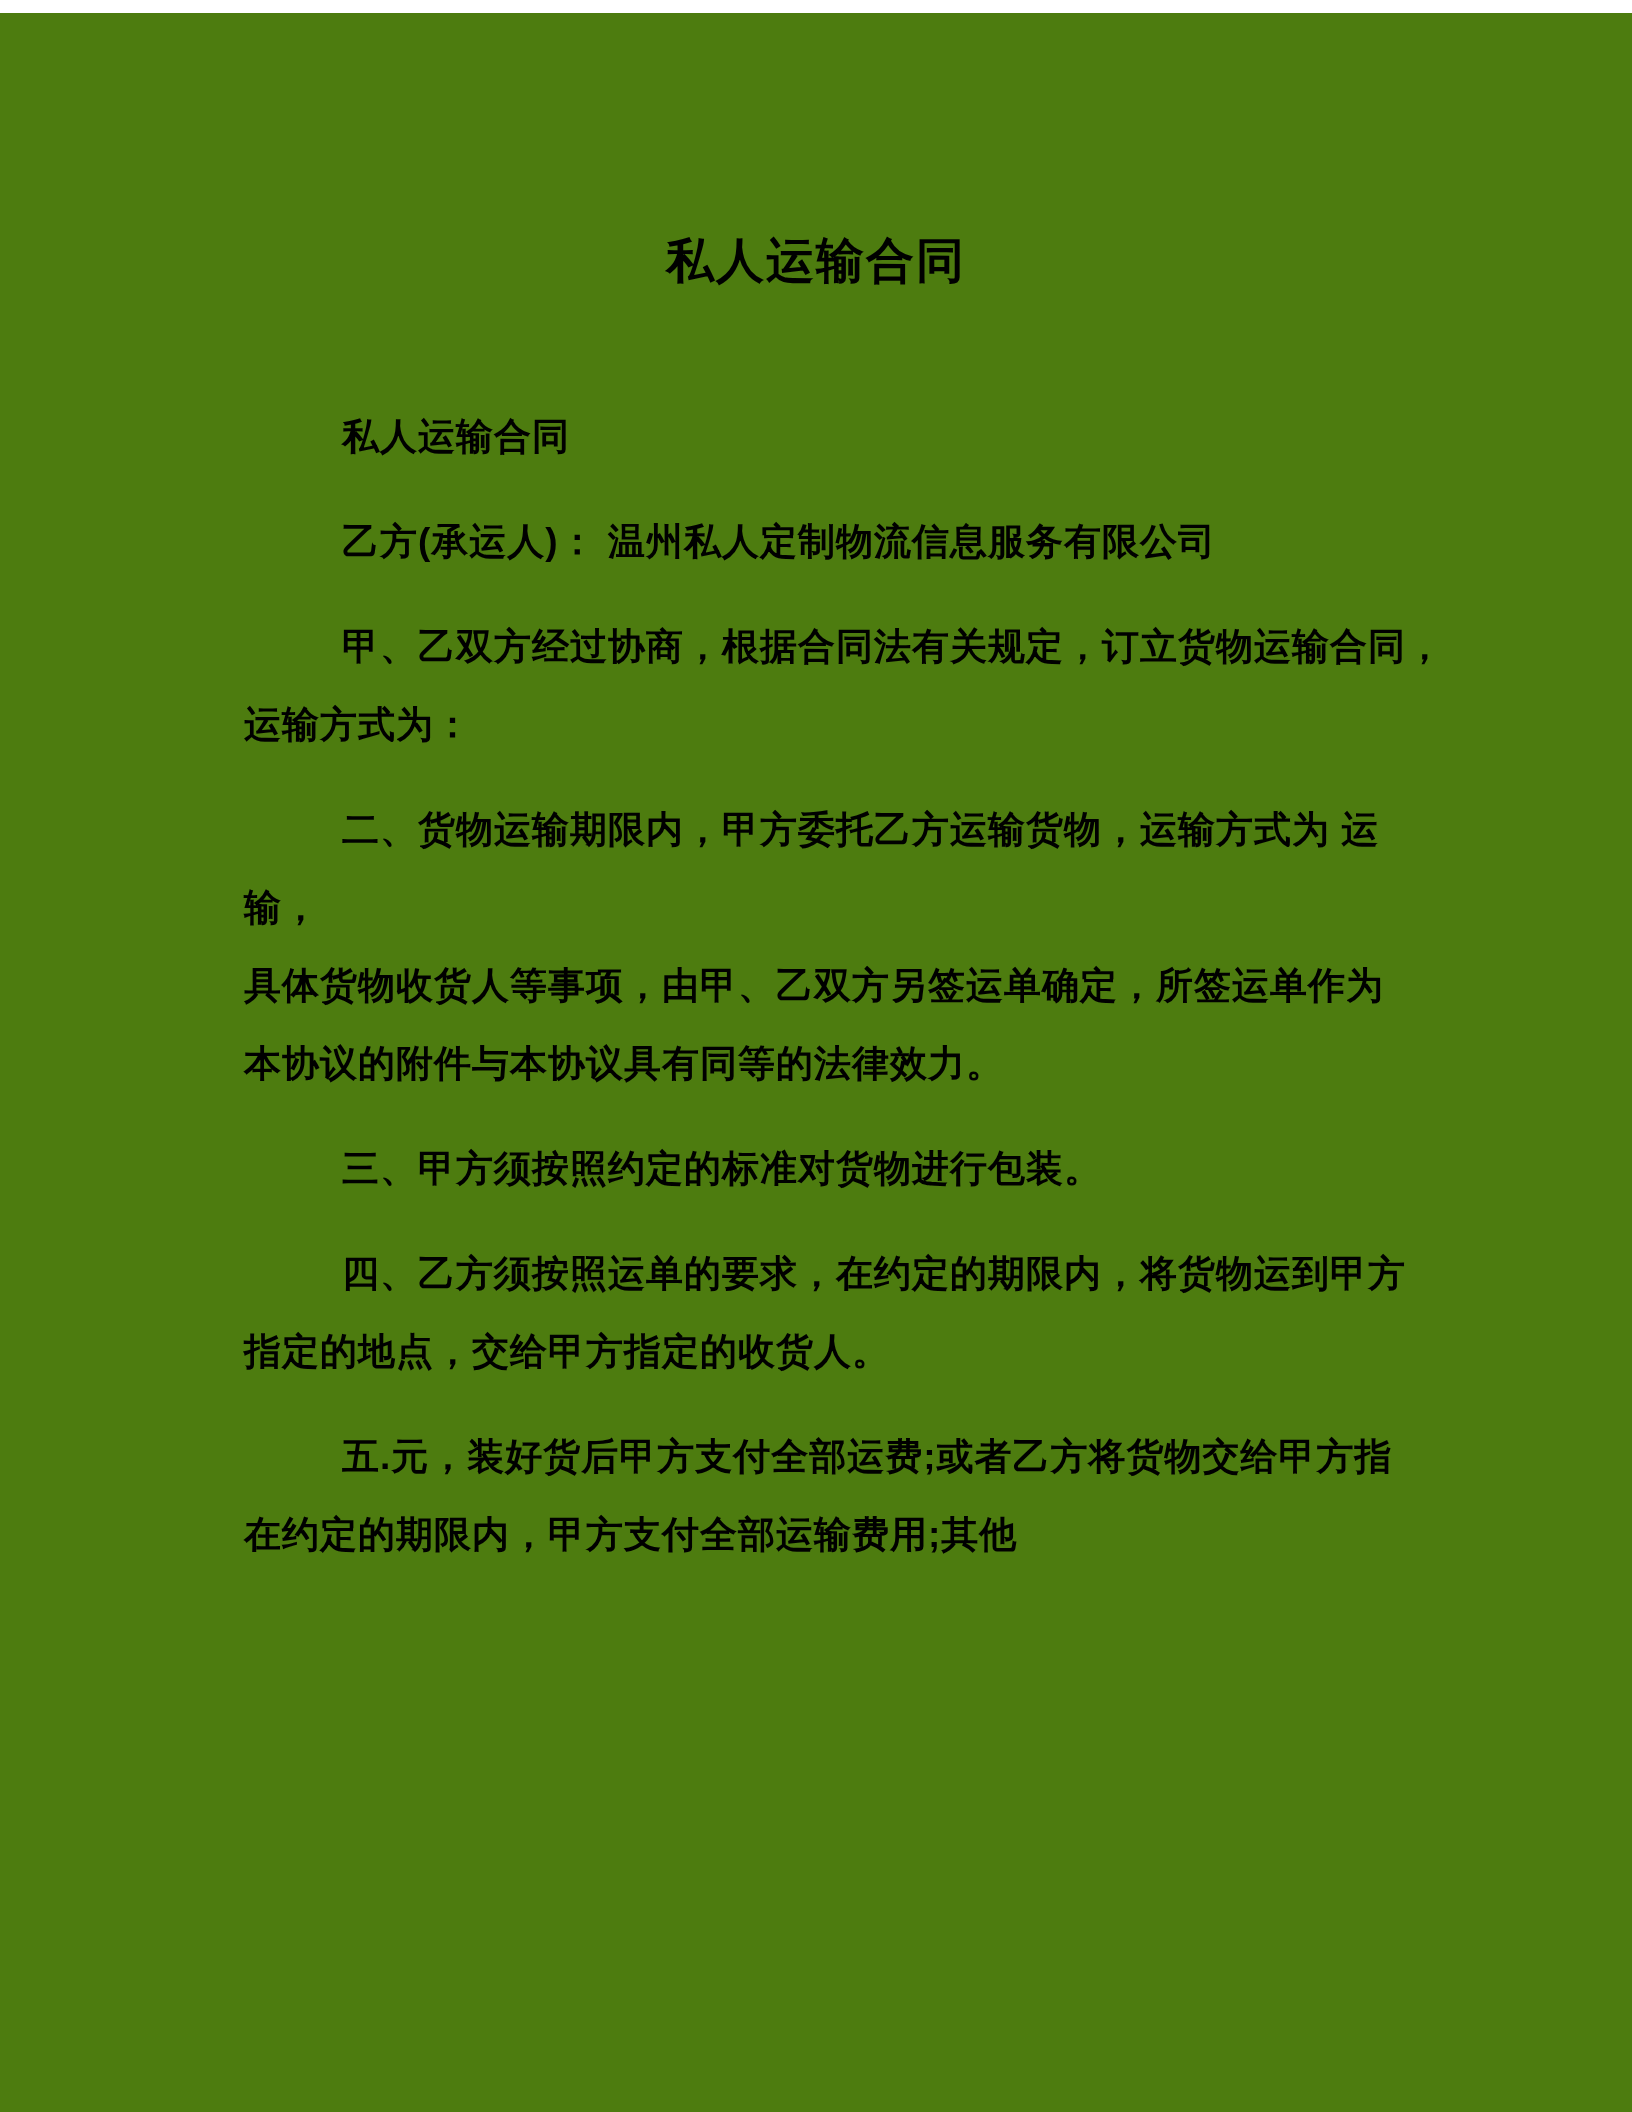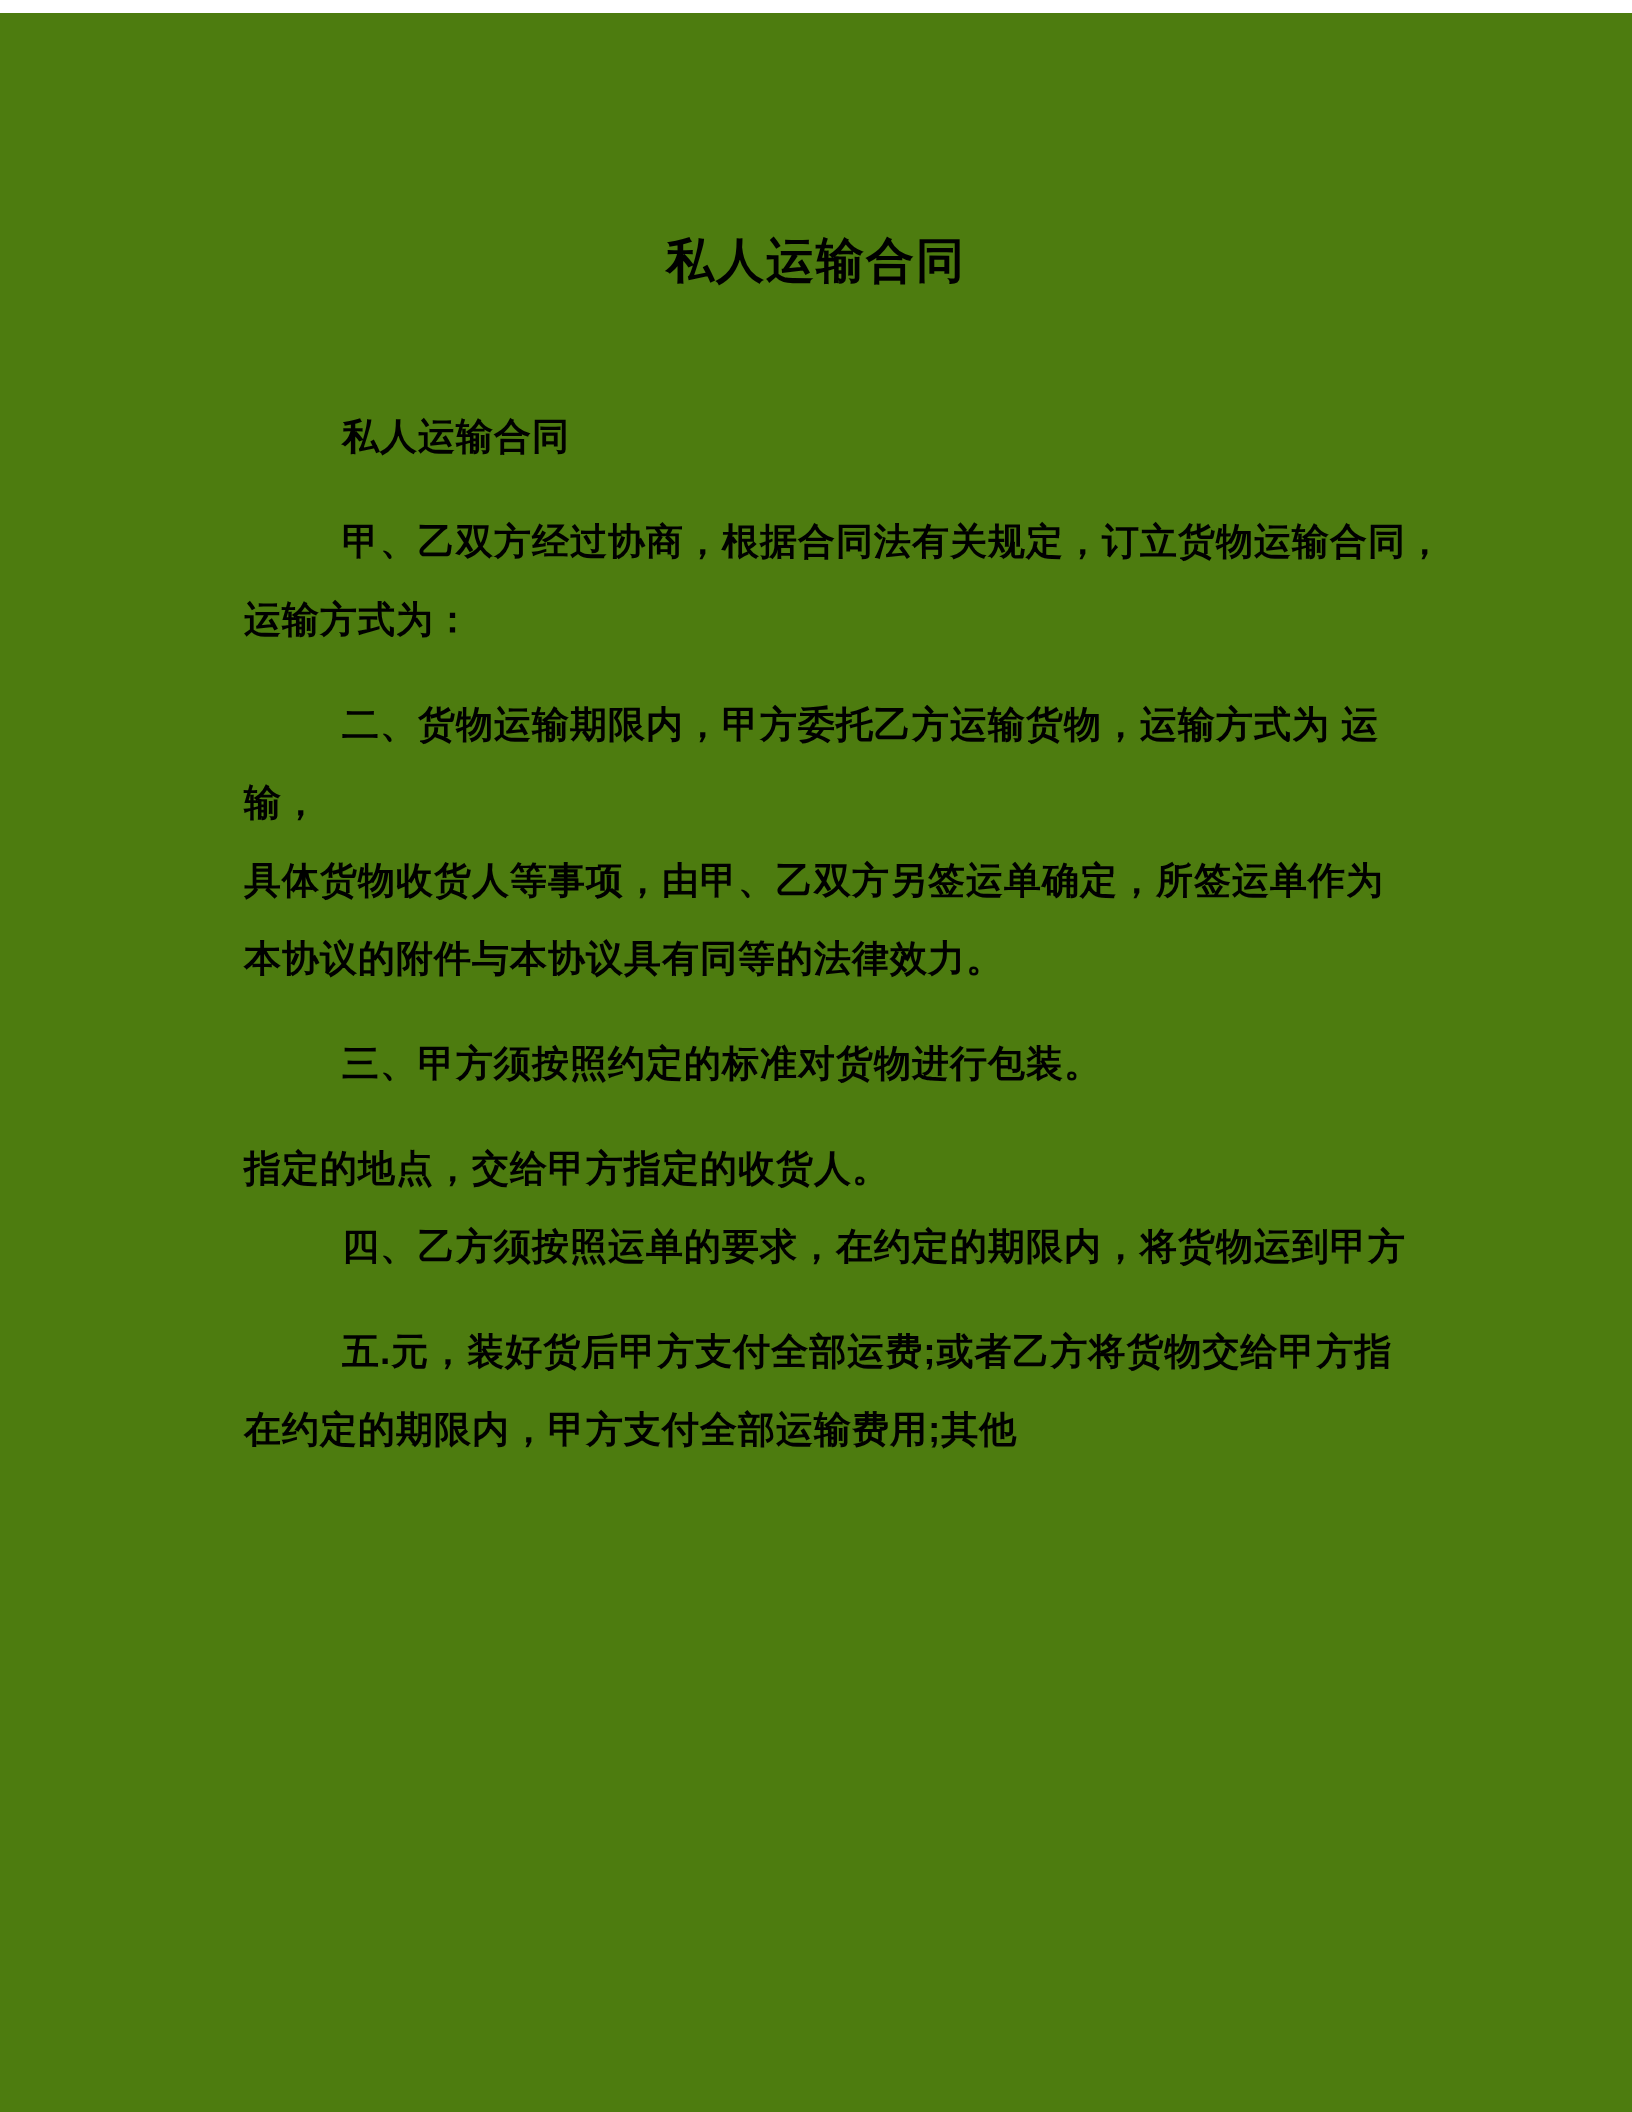--- a/index.html
+++ b/index.html
@@ -47,33 +47,36 @@
 </head>
 <body>
 
 <div class="page">
   <div class="doc-title">私人运输合同</div>
   <div class="doc-body" id="doc-body">
       <div class="para">
         <span class="doc-line first">私人运输合同</span>
       </div>
       <div class="para">
+        <span class="doc-line first">乙方(承运人)： 温州私人定制物流信息服务有限公司</span>
+      </div>
+      <div class="para">
         <span class="doc-line first">甲、乙双方经过协商，根据合同法有关规定，订立货物运输合同，</span>
         <span class="doc-line">运输方式为：</span>
       </div>
       <div class="para">
         <span class="doc-line first">二、货物运输期限内，甲方委托乙方运输货物，运输方式为 运输，</span>
         <span class="doc-line">具体货物收货人等事项，由甲、乙双方另签运单确定，所签运单作为</span>
         <span class="doc-line">本协议的附件与本协议具有同等的法律效力。</span>
       </div>
       <div class="para">
         <span class="doc-line first">三、甲方须按照约定的标准对货物进行包装。</span>
       </div>
       <div class="para">
+        <span class="doc-line first">四、乙方须按照运单的要求，在约定的期限内，将货物运到甲方</span>
         <span class="doc-line">指定的地点，交给甲方指定的收货人。</span>
-        <span class="doc-line first">四、乙方须按照运单的要求，在约定的期限内，将货物运到甲方</span>
       </div>
       <div class="para">
         <span class="doc-line first">五.元，装好货后甲方支付全部运费;或者乙方将货物交给甲方指</span>
         <span class="doc-line">在约定的期限内，甲方支付全部运输费用;其他</span>
       </div>
     </div>
 </div>
 
 </body></html>

